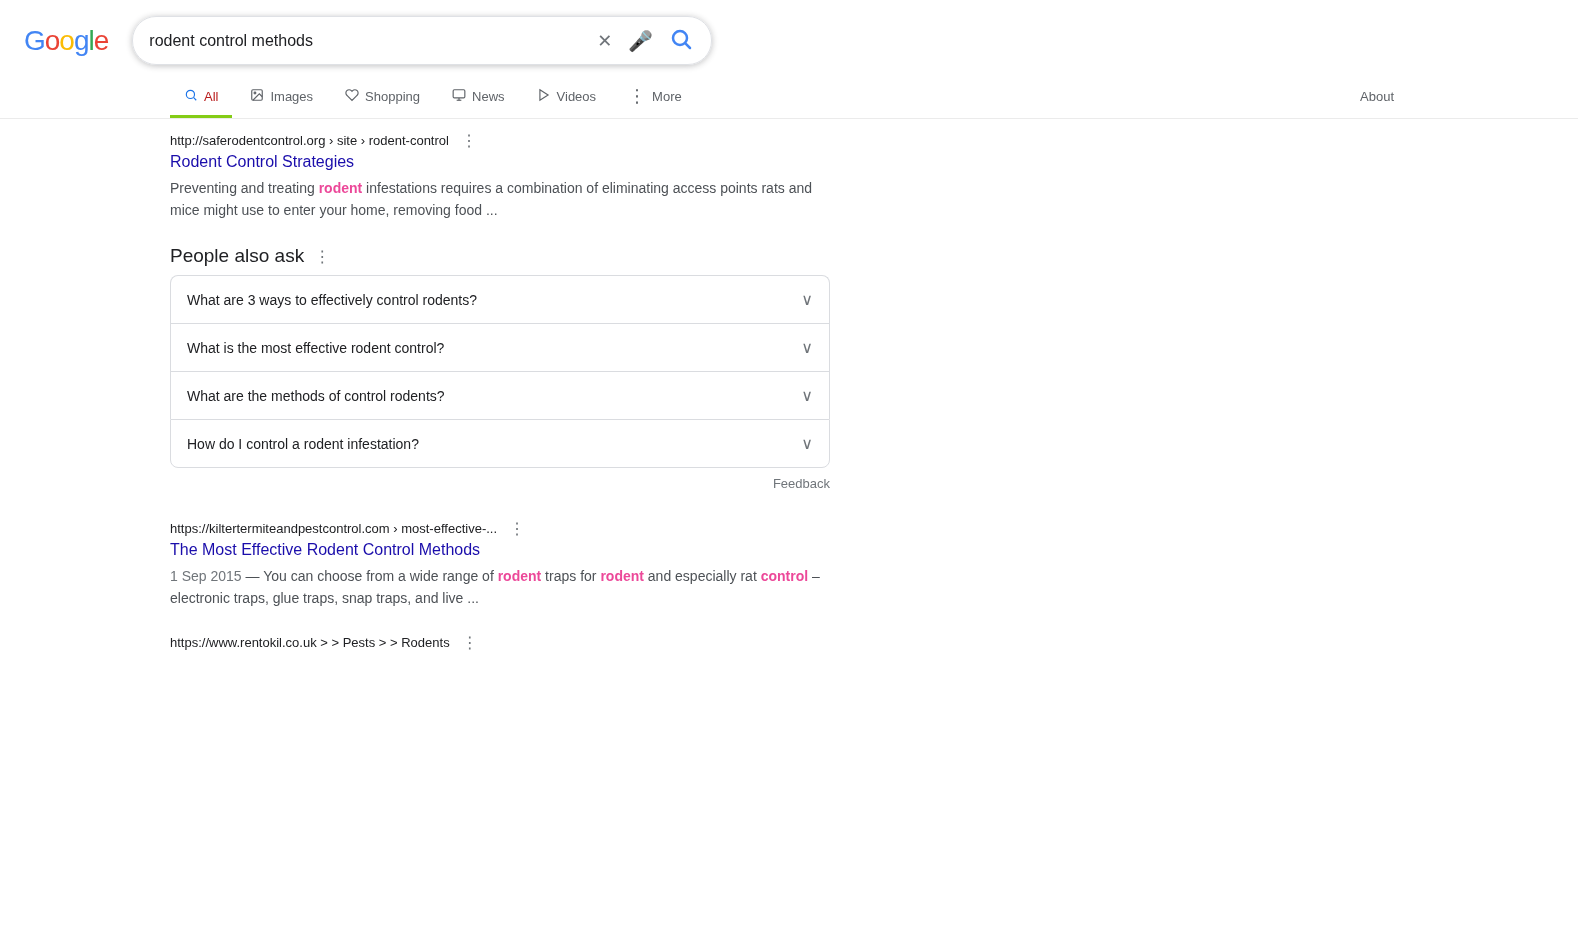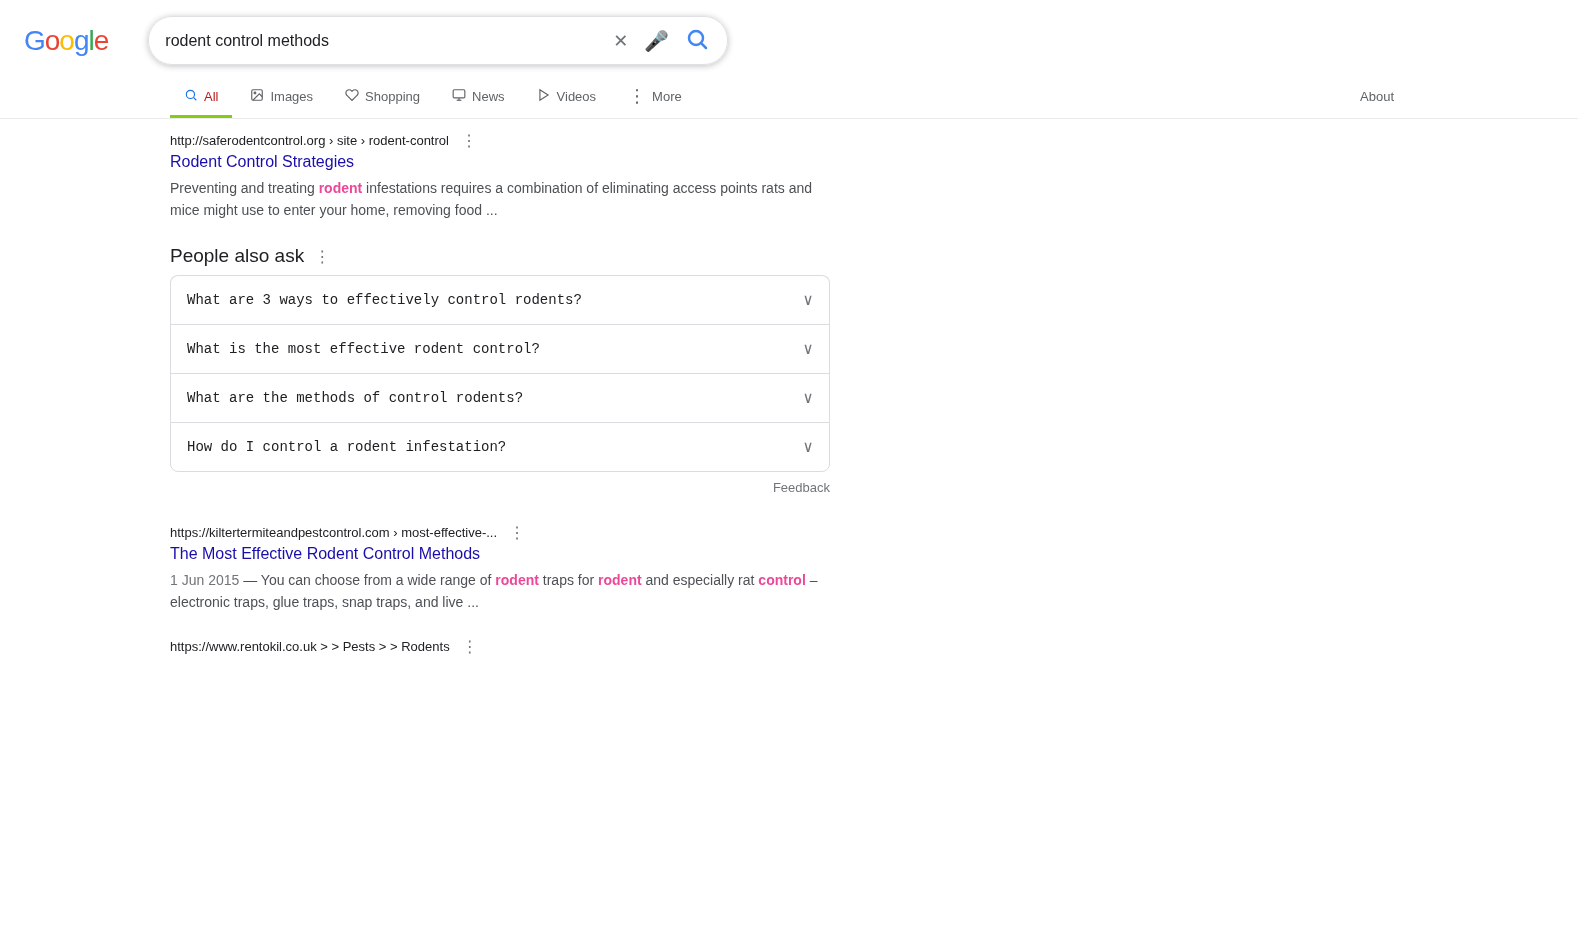--- a/index.html
+++ b/index.html
@@ -8,21 +8,21 @@
     
     .header {
       display: flex;
       align-items: center;
       padding: 16px 24px 0 24px;
       gap: 16px;
     }
     .logo {
       display: flex;
       align-items: center;
-      margin-right: 24px;
+      margin-right: 8px;
       flex-shrink: 0;
     }
     .logo-text {
       font-size: 28px;
       font-weight: 400;
       letter-spacing: -1px;
     }
     .logo-g { color: #4285F4; }
     .logo-o1 { color: #EA4335; }
     .logo-o2 { color: #FBBC05; }
@@ -173,21 +173,20 @@
     }
     .paa-item {
       border: 1px solid #dadce0;
       border-bottom: none;
       padding: 14px 16px;
       display: flex;
       justify-content: space-between;
       align-items: center;
       cursor: pointer;
       background: #fff;
-      font-family: Liberation Mono, monospace;
     }
     .paa-item:first-of-type { border-radius: 8px 8px 0 0; }
     .paa-item:last-of-type { border-bottom: 1px solid #dadce0; border-radius: 0 0 8px 8px; }
     .paa-question {
       font-size: 14px;
       color: #202124;
     }
     .paa-chevron {
       color: #70757a;
       font-size: 16px;
@@ -332,21 +331,21 @@
     </div>
   </div>
 
   <div class="result-item">
     <div class="result-url-row">
       <span class="result-url">https://kiltertermiteandpestcontrol.com › most-effective-...</span>
       <span class="result-menu-icon">⋮</span>
     </div>
     <a class="result-title">The Most Effective Rodent Control Methods</a>
     <div class="result-snippet">
-      <span class="result-date">1 Jun 2015</span> — You can choose from a wide range of <b>rodent</b> traps for <b>rodent</b> and especially rat <b>control</b> – electronic traps, glue traps, snap traps, and live ...
+      <span class="result-date">1 Sep 2015</span> — You can choose from a wide range of <b>rodent</b> traps for <b>rodent</b> and especially rat <b>control</b> – electronic traps, glue traps, snap traps, and live ...
     </div>
   </div>
 
   <div class="result-item">
     <div class="result-url-row">
       <span class="result-url">https://www.rentokil.co.uk &gt; &gt; Pests &gt; &gt; Rodents</span>
       <span class="result-menu-icon">⋮</span>
     </div>
   </div>
 

